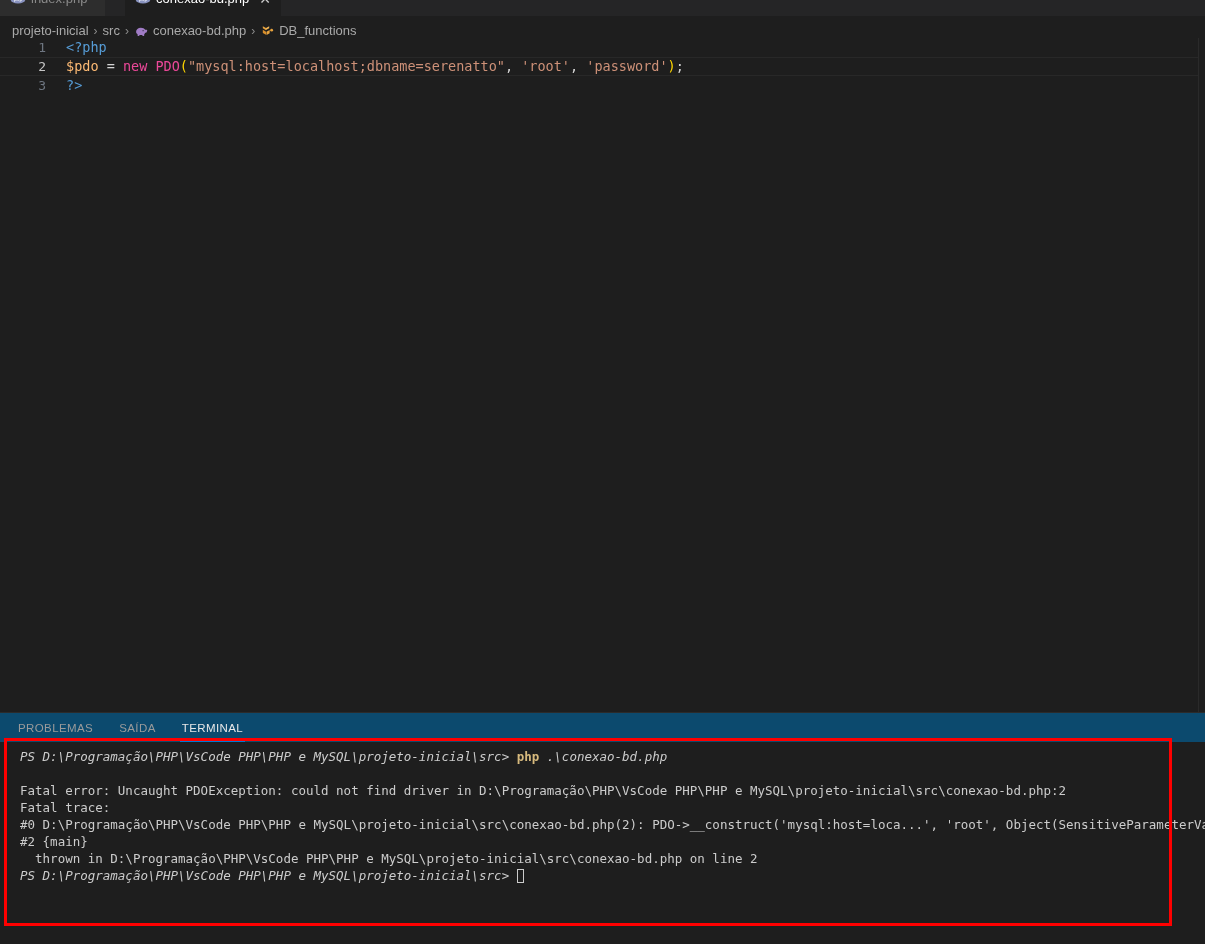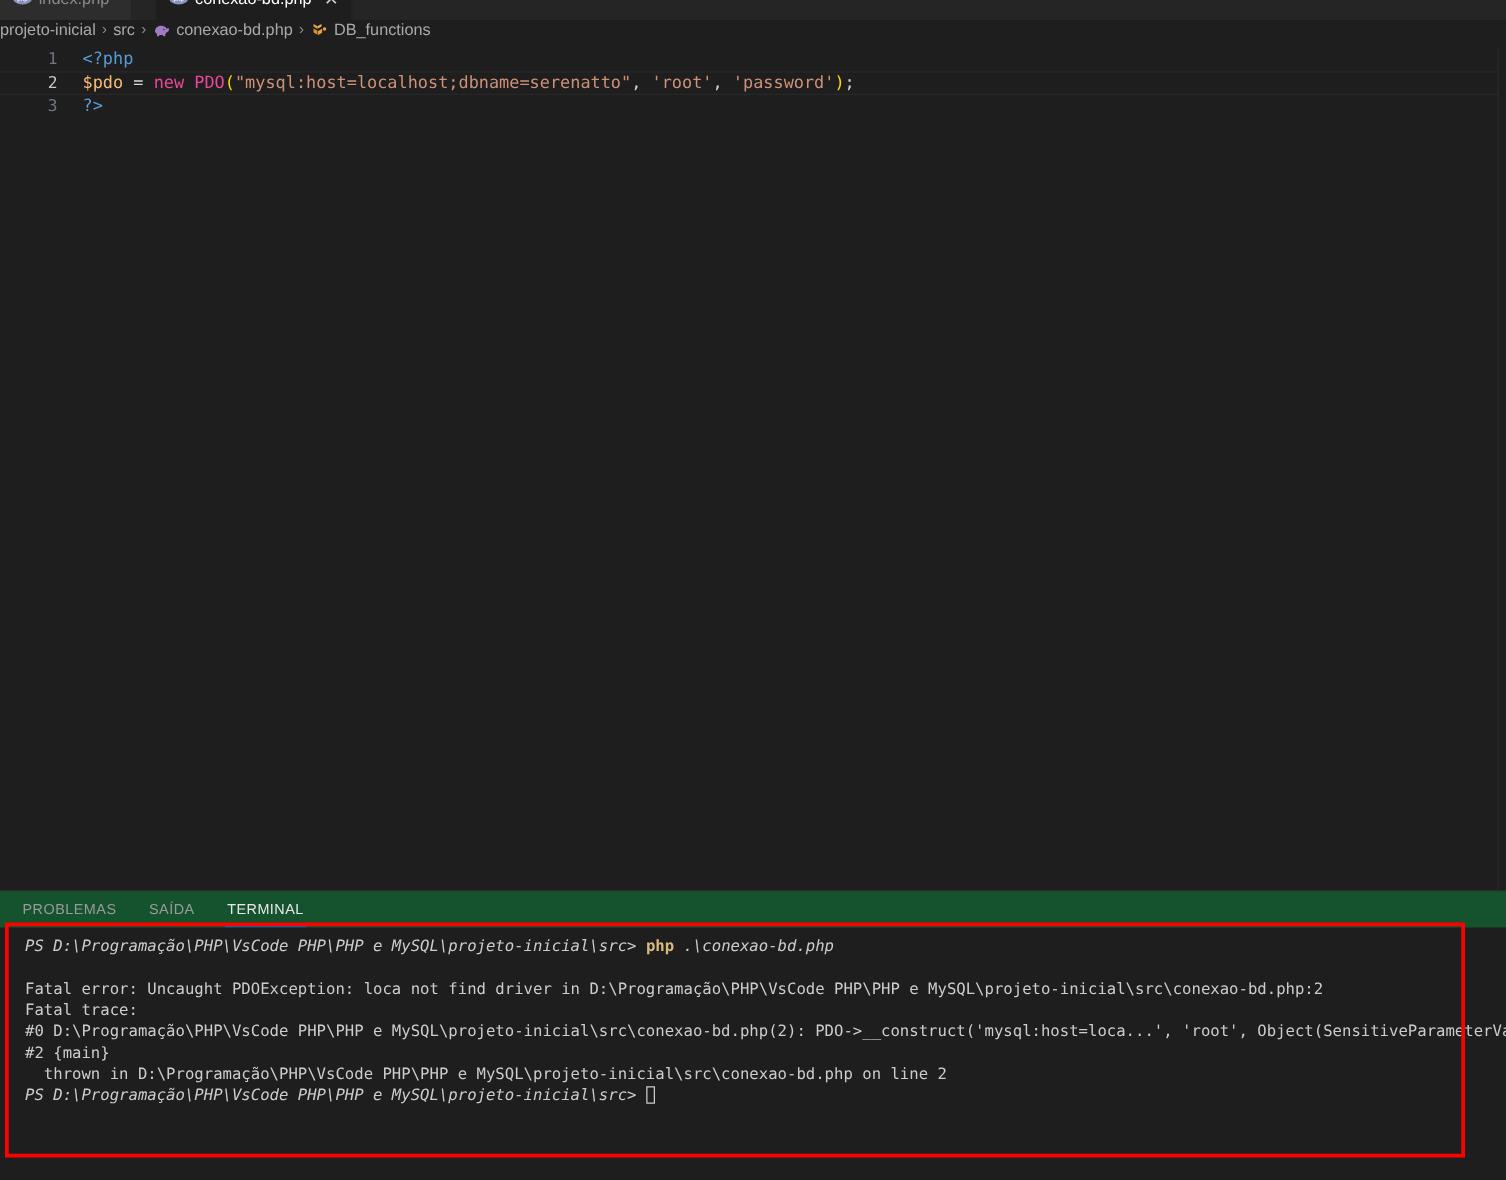--- a/index.html
+++ b/index.html
@@ -66,21 +66,22 @@
 
   
   .breadcrumb {
     position: absolute;
     left: 0;
     top: 16px;
     width: 1205px;
     height: 22px;
     background: #1e1e1e;
     display: flex;
-    align-items: flex-start;
+    align-items: flex-end;
+    padding-left: 12px;
     box-sizing: border-box;
     font-size: 13px;
     color: #a9a9a9;
     font-family: "Liberation Sans", sans-serif;
   }
   .bc-item {
     display: flex;
     align-items: center;
     gap: 4px;
   }
@@ -159,21 +160,21 @@
   .t-plain    { color: #d4d4d4; }
   .t-punct    { color: #d4d4d4; }
 
   
   .panel {
     position: absolute;
     left: 0;
     top: 712px;
     width: 1205px;
     height: 232px;
-    background: #14532d;
+    background: #0c4a6e;
     border-top: 1px solid #2b2b2b;
     box-sizing: border-box;
   }
   .panel-tabs {
     position: absolute;
     left: 0; top: 0;
     height: 29px;
     display: flex;
     align-items: center;
     padding-left: 18px;
@@ -316,21 +317,21 @@
 <div class="panel">
   <div class="panel-tabs">
     <div class="panel-tab">PROBLEMAS</div>
     <div class="panel-tab">SAÍDA</div>
     <div class="panel-tab active">TERMINAL</div>
   </div>
   <div class="terminal">
     <div id="term-lines">
         <div class="term-line" style="top: 6px;"><span class="c-path">PS D:\Programação\PHP\VsCode PHP\PHP e MySQL\projeto-inicial\src&gt; </span><span class="c-cmd">php</span><span class="c-path"> .\conexao-bd.php</span></div>
         <div class="term-line" style="top: 23px;"><span class="c-err"> </span></div>
-        <div class="term-line" style="top: 40px;"><span class="c-err">Fatal error: Uncaught PDOException: loca not find driver in D:\Programação\PHP\VsCode PHP\PHP e MySQL\projeto-inicial\src\conexao-bd.php:2</span></div>
+        <div class="term-line" style="top: 40px;"><span class="c-err">Fatal error: Uncaught PDOException: could not find driver in D:\Programação\PHP\VsCode PHP\PHP e MySQL\projeto-inicial\src\conexao-bd.php:2</span></div>
         <div class="term-line" style="top: 57px;"><span class="c-err">Fatal trace:</span></div>
         <div class="term-line" style="top: 74px;"><span class="c-err">#0 D:\Programação\PHP\VsCode PHP\PHP e MySQL\projeto-inicial\src\conexao-bd.php(2): PDO-&gt;__construct('mysql:host=loca...', 'root', Object(SensitiveParameterValue))</span></div>
         <div class="term-line" style="top: 91px;"><span class="c-err">#2 {main}</span></div>
         <div class="term-line" style="top: 108px;"><span class="c-err">  thrown in D:\Programação\PHP\VsCode PHP\PHP e MySQL\projeto-inicial\src\conexao-bd.php on line 2</span></div>
         <div class="term-line" style="top: 125px;"><span class="c-path">PS D:\Programação\PHP\VsCode PHP\PHP e MySQL\projeto-inicial\src&gt; </span><span class="cursor-box"></span></div>
       </div>
   </div>
 </div>
 
 <div class="annot-rect"></div>

